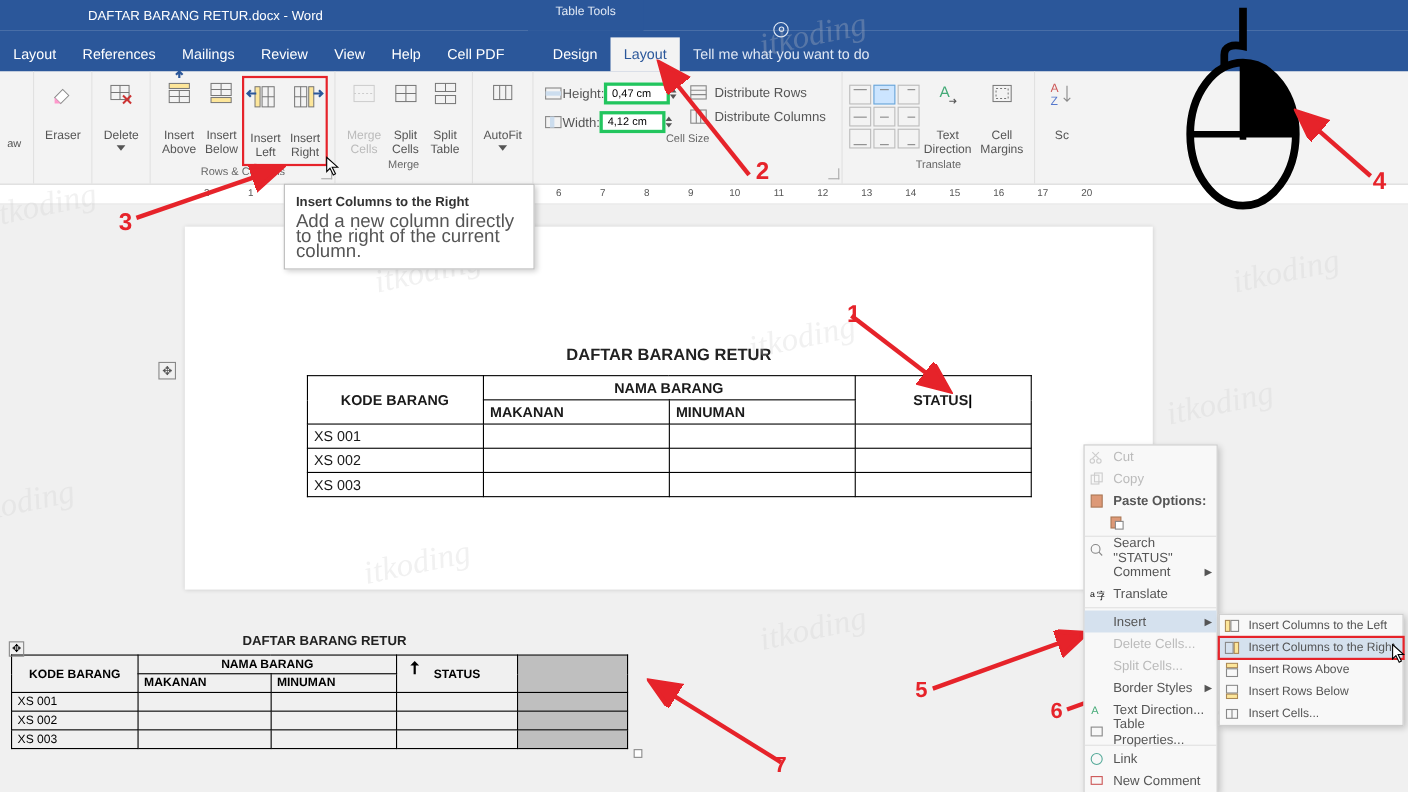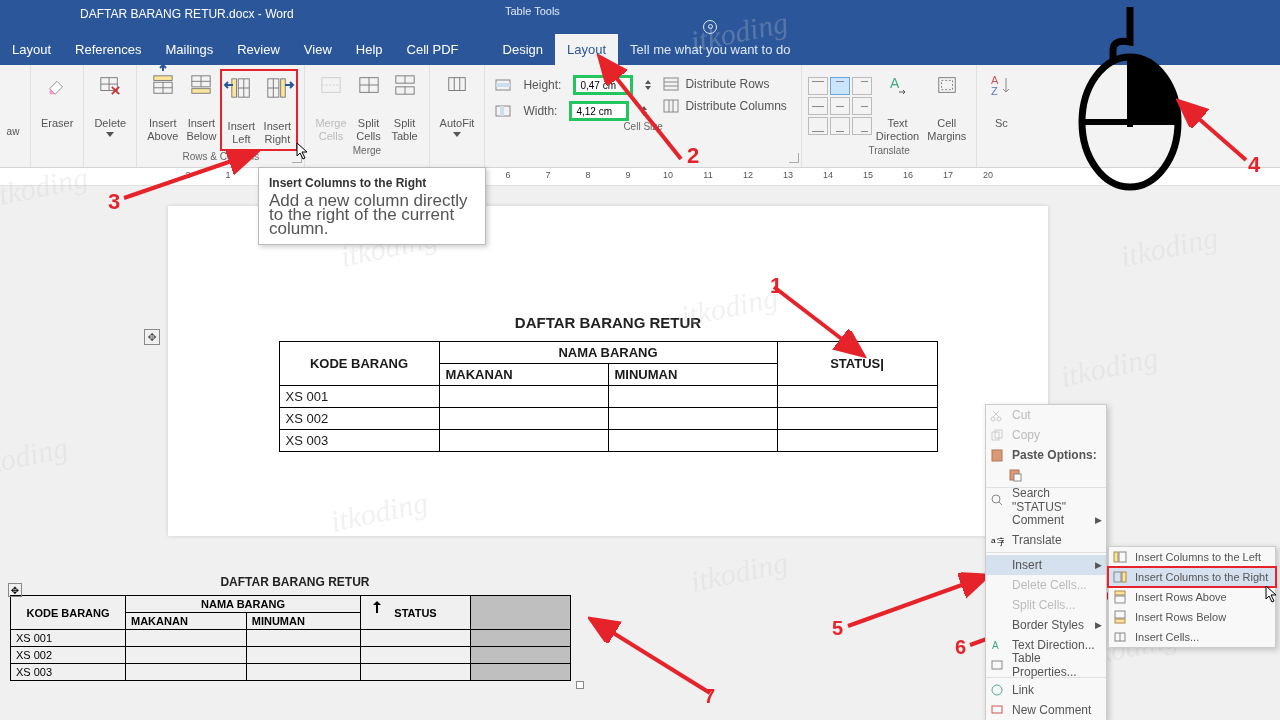--- a/index.html
+++ b/index.html
@@ -30,21 +30,21 @@
 svg.tbl-ic { width: 22px; height: 22px; }
 svg.tbl-ic rect { fill: none; stroke: #767676; stroke-width: 1; }
 svg.tbl-ic .hl { fill: #fde69a; }
 svg.tbl-ic.dis rect { stroke: #ccc; }
 
 .red-box { border: 2px solid #e6232a; }
 
 .sel-tri { width: 0; height: 0; border-left: 4px solid transparent; border-right: 4px solid transparent; border-top: 5px solid #555; margin-top: 2px; }
 
 .sizecol { display: flex; flex-direction: column; gap: 6px; padding: 6px 4px 0; }
-.srow { display: flex; align-items: center; gap: 12px; font-size: 12px; color: #555; }
+.srow { display: flex; align-items: center; gap: 0; font-size: 12px; color: #555; }
 .srow input { width: 60px; height: 20px; font-size: 10px; padding: 0 4px; border: 3px solid #22c55e; }
 .spin { display: flex; flex-direction: column; }
 .spin span { width: 0; height: 0; border-left: 3px solid transparent; border-right: 3px solid transparent; }
 .spin .u { border-bottom: 4px solid #555; margin-bottom: 2px; }
 .spin .d { border-top: 4px solid #555; }
 .dist { display: flex; flex-direction: column; gap: 8px; padding: 8px 8px 0; font-size: 12px; color: #555; }
 .dist div { display: flex; align-items: center; gap: 6px; }
 
 .align-grid { display: grid; grid-template-columns: repeat(3, 20px); gap: 2px; padding-top: 8px; }
 .align-grid div { width: 20px; height: 18px; border: 1px solid #bbb; position: relative; }
@@ -76,21 +76,21 @@
 .tooltip .td { font-size: 17px; color: #555; line-height: 14px; }
 
 .ctx { position: absolute; left: 985px; top: 404px; width: 122px; background: #f8f8f8; border: 1px solid #ccc; box-shadow: 2px 2px 6px rgba(0,0,0,.2); font-size: 12px; color: #555; z-index: 60; }
 .ctx .ci { height: 20px; display: flex; align-items: center; padding: 0 6px 0 26px; position: relative; }
 .ctx .ci.dis { color: #bbb; }
 .ctx .ci.sel { background: #d5e1ee; }
 .ctx .ci .cic { position: absolute; left: 4px; width: 14px; height: 14px; }
 .ctx .ci .arw { position: absolute; right: 4px; font-size: 9px; }
 .ctx .sep { height: 1px; background: #e0e0e0; margin: 2px 0; }
 
-.sub { position: absolute; left: 1108px; top: 546px; width: 168px; background: #f8f8f8; border: 1px solid #ccc; box-shadow: 2px 2px 6px rgba(0,0,0,.2); font-size: 11px; color: #555; z-index: 61; }
+.sub { position: absolute; left: 1108px; top: 558px; width: 168px; background: #f8f8f8; border: 1px solid #ccc; box-shadow: 2px 2px 6px rgba(0,0,0,.2); font-size: 11px; color: #555; z-index: 61; }
 .sub .si { height: 20px; display: flex; align-items: center; padding: 0 6px 0 26px; position: relative; }
 .sub .si.sel { background: #d5e1ee; }
 .sub .si .cic { position: absolute; left: 4px; width: 14px; height: 14px; }
 .sub .red-out { position: absolute; left: -2px; right: -2px; top: -1px; bottom: -1px; border: 2px solid #e6232a; }
 
 .lower-table { position: absolute; left: 10px; top: 575px; }
 .lower-table .move-h2 { position: absolute; left: -2px; top: 8px; width: 14px; height: 14px; border: 1px solid #888; font-size: 10px; display: flex; align-items: center; justify-content: center; }
 .lower-table .move-h2::before { content: "✥"; }
 .lower-table .lt-title { font-weight: bold; font-size: 12px; text-align: center; color: #222; }
 table.low { border-collapse: collapse; margin-top: 6px; }

